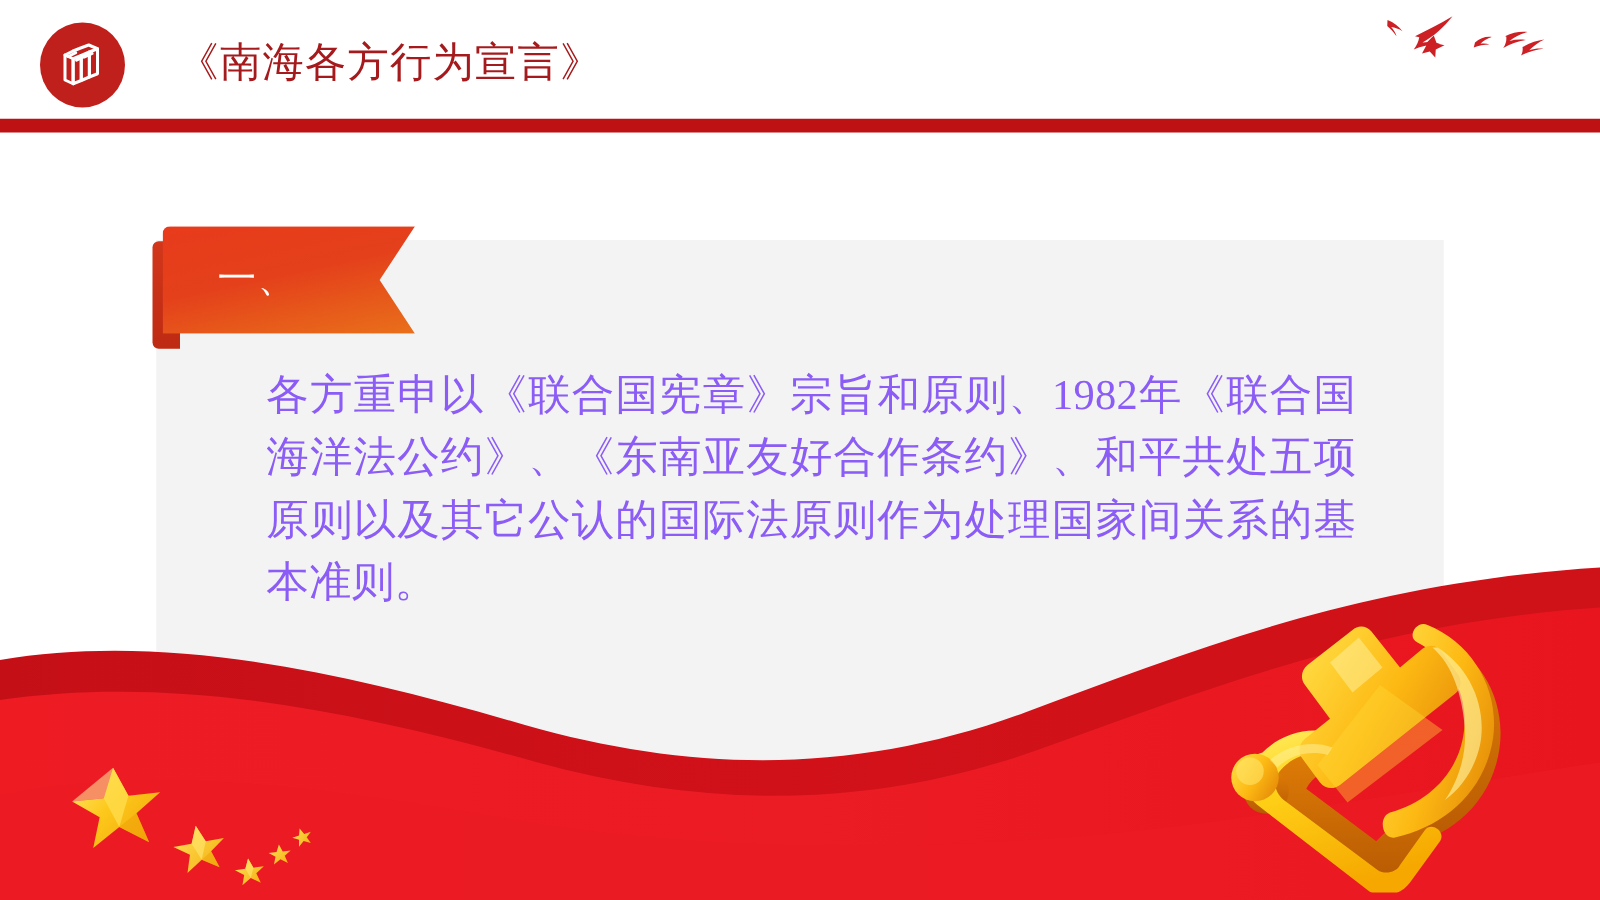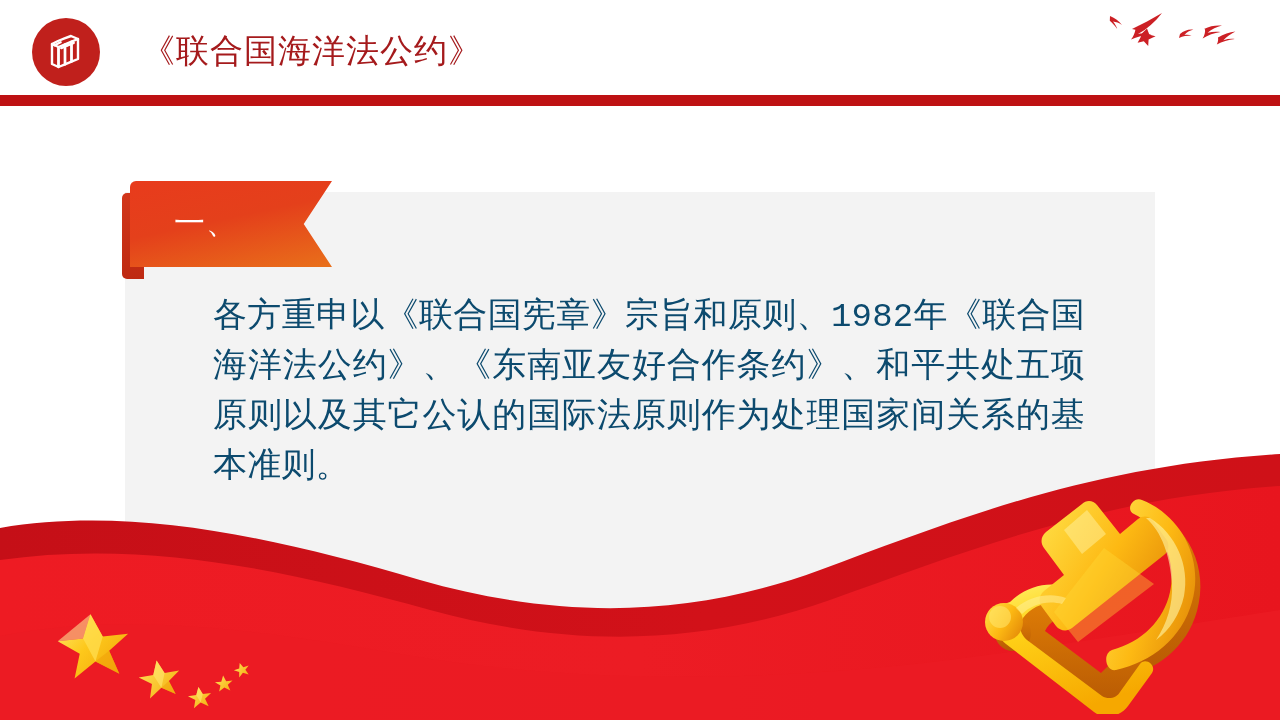--- a/index.html
+++ b/index.html
@@ -122,26 +122,26 @@
     z-index: 3;
   }
 
   
   #body-text {
     position: absolute;
     left: 213px;
     top: 292px;
     width: 872px;
     z-index: 10;
-    color: #0c4a6e;
+    color: #8b5cf6;
     font-size: 34px;
     line-height: 50px;
     letter-spacing: 0.2px;
     text-align: justify;
-    font-family: Liberation Mono, monospace;
+    font-family: Liberation Serif, serif;
   }
 
   
   #bottom-deco {
     position: absolute;
     left: 0;
     bottom: 0;
     width: 1280px;
     height: 280px;
     z-index: 20;
@@ -183,21 +183,21 @@
           <path d="M20 13.4 L20 33.4 L26.5 30.6 L26.5 10.6 Z"></path>
           <path d="M26.5 10.6 L26.5 30.6 L33 28 L33 8 Z"></path>
           <path d="M7 13 L13 10 L19.5 7.4 L26 5 L33 8"></path>
           <path d="M9.6 14.2 L15.6 11.2"></path>
           <path d="M16.2 17.1 L22.2 14.3"></path>
           <path d="M22.7 14.5 L28.7 11.8"></path>
         </g>
       </svg>
     </div>
 
-    <div id="header-title">《联合国海洋法公约》</div>
+    <div id="header-title">《南海各方行为宣言》</div>
 
     <div id="birds">
       <svg width="180" height="60" viewBox="0 0 180 60" aria-hidden="true">
         <g fill="#CC2025">
           <path d="M18 12 C23 14 27 17 30 21 C27 19 24 18 21 17.6 C23 20 24.5 22.4 25.2 25 C22.8 21.6 20.4 19 17.8 16.8 Z"></path>
           <path d="M40 25 C50 20 60 15 70 9 C63 18 55 25 46 30 C51 29 56 29.6 60.6 31.4 C53 31 45.6 32.6 39 35.6 C41.4 32.6 42.8 29.2 43.4 25.8 Z"></path>
           <path d="M49.8 29.6 L55 24.4 L57.4 30.8 L63.6 32.2 L56.6 35.6 L56.2 42 L51.8 37.2 L45.6 38.8 L48.6 33.2 Z"></path>
           <path d="M88 30 C92 26.5 96.6 25 101.4 25.6 C97.8 26.6 94.8 28.4 92.4 31 C95 30.6 97.4 30.8 99.6 31.6 C95 31.6 90.8 32.4 87 34 Z"></path>
           <path d="M112 25 C118 22 124 21 130 21.6 C124.6 23 119.8 25.4 115.6 28.8 C120 27.6 124.4 27.4 128.6 28 C122 29 116 31.2 110.6 34.4 C112.6 31.4 113.4 28.2 113 25.2 Z"></path>
           <path d="M126 33.6 C131.6 30.4 137.4 28.4 143.4 27.6 C138.6 30 134.6 32.8 131.4 36.2 C135.2 35 139 34.6 142.8 35 C136.2 35.8 130.2 37.6 124.8 40.4 C126 38.2 126.4 36 126 33.6 Z"></path>

